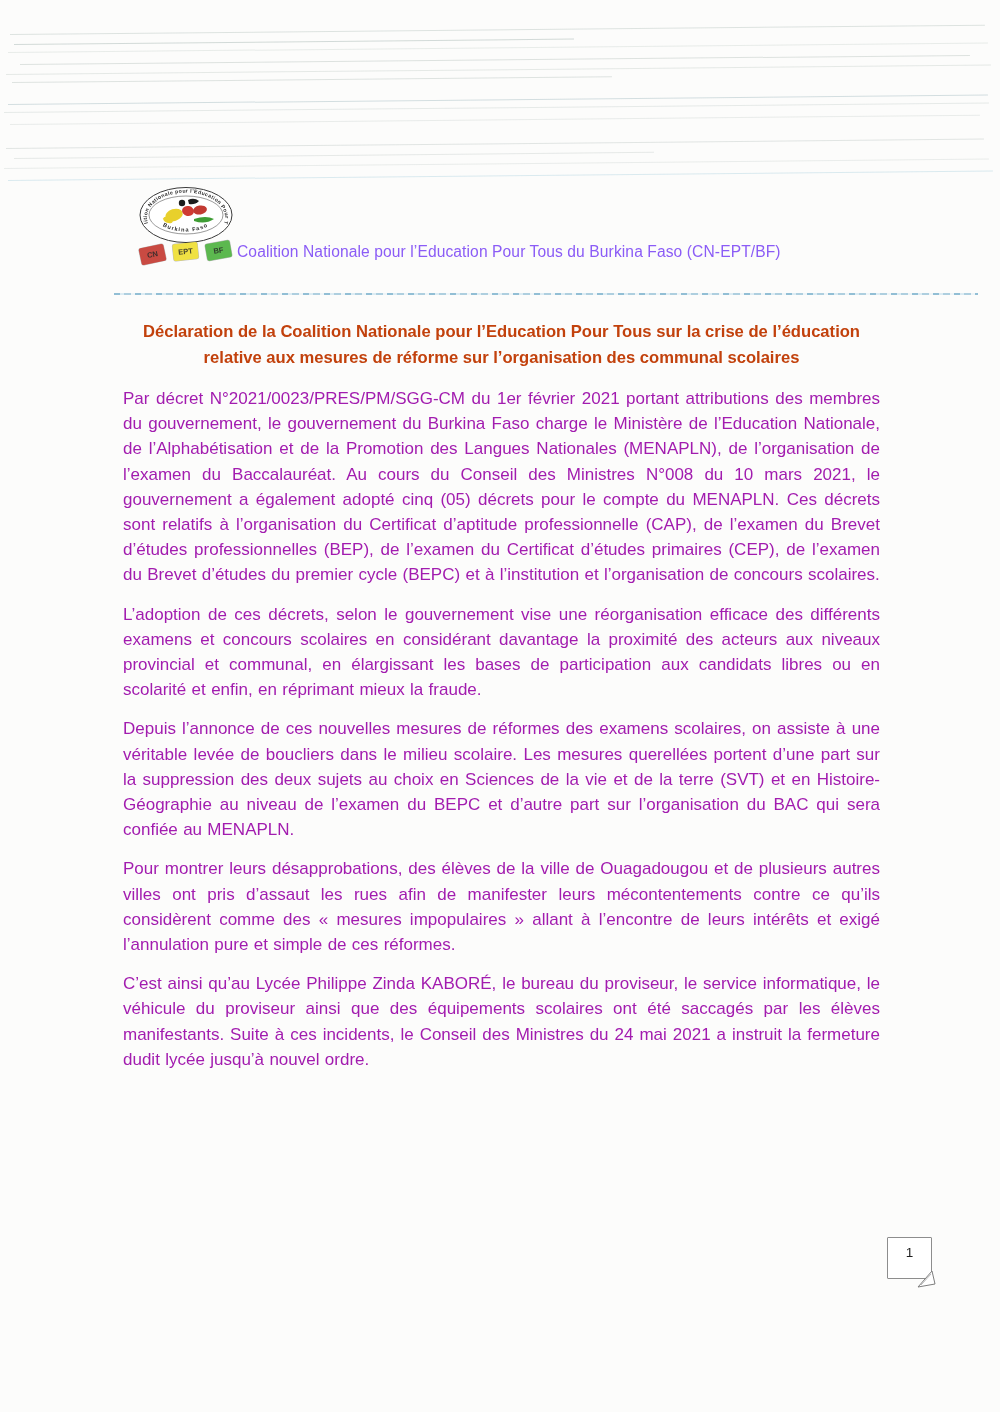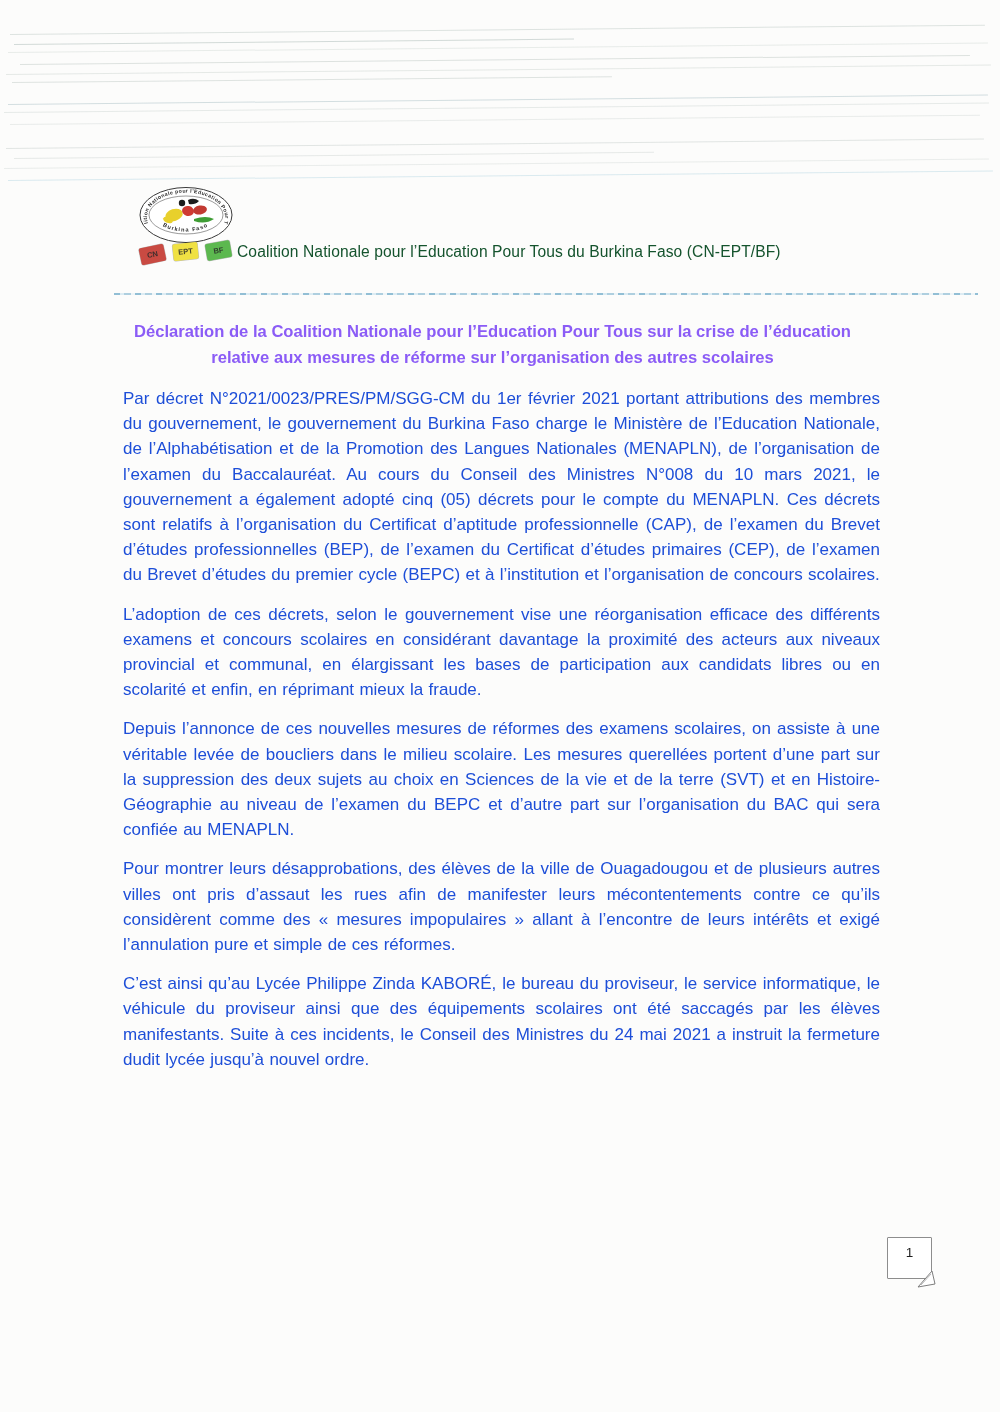--- a/index.html
+++ b/index.html
@@ -19,39 +19,39 @@
     position:absolute;width:25px;height:17px;border-radius:2px;
     display:flex;align-items:center;justify-content:center;
     font-size:7.5px;font-weight:bold;color:rgba(40,40,40,.85);
     box-shadow:0 0 0 .5px rgba(0,0,0,.25);
   }
   .badge.b0{left:0;top:4px;transform:rotate(-12deg);}
   .badge.b1{left:33px;top:1px;transform:rotate(-6deg);}
   .badge.b2{left:66px;top:0;transform:rotate(-10deg);}
   .org-name{
     position:absolute;left:237px;top:243px;width:720px;
-    font-size:15.6px;letter-spacing:.1px;color:#14532d;white-space:nowrap;
+    font-size:15.6px;letter-spacing:.1px;color:#8b5cf6;white-space:nowrap;
   }
   .divider{
     position:absolute;left:114px;top:293px;width:864px;height:2px;
     background:repeating-linear-gradient(90deg,
       rgba(110,170,200,.75) 0 6px,
       rgba(160,205,228,.35) 6px 10px,
       rgba(110,170,200,.55) 10px 17px,
       rgba(190,220,236,.22) 17px 21px);
   }
 
   
   .doc-title{
-    position:absolute;left:114px;top:319px;width:757px;
-    text-align:center;font-weight:bold;font-size:16.6px;line-height:26px;color:#8b5cf6;
+    position:absolute;left:123px;top:319px;width:757px;
+    text-align:center;font-weight:bold;font-size:16.6px;line-height:26px;color:#c2410c;
   }
   .body-text{
     position:absolute;left:123px;top:386px;width:757px;
-    font-size:17px;line-height:25.2px;text-align:justify;color:#1d4ed8;word-spacing:.6px;
+    font-size:17px;line-height:25.2px;text-align:justify;color:#a21caf;word-spacing:.6px;
   }
   .body-text p{margin:0 0 14px 0;}
 
   
   .page-badge{
     position:absolute;left:887px;top:1237px;width:43px;height:40px;
     border:1.5px solid #8d8d8d;border-radius:1px;background:#fff;
   }
   .page-badge .num{display:block;text-align:center;margin-top:7px;font-size:13.5px;color:#1f1f1f;}
   .fold{position:absolute;right:-9px;bottom:-11px;}
@@ -108,21 +108,21 @@
       <span class="badge b2" style="background: rgb(92, 184, 79);">BF</span>
     </div>
   </div>
 
   <div class="org-name">Coalition Nationale pour l’Education Pour Tous du Burkina Faso (CN-EPT/BF)</div>
 
   <div class="divider"></div>
 
   <div class="doc-title">
     <div>Déclaration de la Coalition Nationale pour l’Education Pour Tous sur la crise de l’éducation</div>
-    <div>relative aux mesures de réforme sur l’organisation des autres scolaires</div>
+    <div>relative aux mesures de réforme sur l’organisation des communal scolaires</div>
   </div>
 
   <div class="body-text">
     <p>Par décret N°2021/0023/PRES/PM/SGG-CM du 1er février 2021 portant attributions des membres du gouvernement, le gouvernement du Burkina Faso charge le Ministère de l’Education Nationale, de l’Alphabétisation et de la Promotion des Langues Nationales (MENAPLN), de l’organisation de l’examen du Baccalauréat.  Au cours du Conseil des Ministres N°008 du 10 mars 2021, le gouvernement a également adopté cinq (05) décrets pour le compte du MENAPLN. Ces décrets sont relatifs à l’organisation du Certificat d’aptitude professionnelle (CAP), de l’examen du Brevet d’études professionnelles (BEP), de l’examen du Certificat d’études primaires (CEP), de l’examen du Brevet d’études du premier cycle (BEPC) et à l’institution et l’organisation de concours scolaires.</p>
     <p>L’adoption de ces décrets, selon le gouvernement vise une réorganisation efficace des différents examens et concours scolaires en considérant davantage la proximité des acteurs aux niveaux provincial et communal, en élargissant les bases de participation aux candidats libres ou en scolarité et enfin, en réprimant mieux la fraude.</p>
     <p>Depuis l’annonce de ces nouvelles mesures de réformes des examens scolaires, on assiste à une véritable levée de boucliers dans le milieu scolaire. Les mesures querellées portent d’une part sur la suppression des deux sujets au choix en Sciences de la vie et de la terre (SVT) et en Histoire-Géographie au niveau de l’examen du BEPC et d’autre part sur l’organisation du BAC qui sera confiée au MENAPLN.</p>
     <p>Pour montrer leurs désapprobations, des élèves de la ville de Ouagadougou et de plusieurs autres villes ont pris d’assaut les rues afin de manifester leurs mécontentements contre ce qu’ils considèrent comme des « mesures impopulaires » allant à l’encontre de leurs intérêts et exigé l’annulation pure et simple de ces réformes.</p>
     <p>C’est ainsi qu’au Lycée Philippe Zinda KABORÉ, le bureau du proviseur, le service informatique, le véhicule du proviseur ainsi que des équipements scolaires ont été saccagés par les élèves manifestants. Suite à ces incidents, le Conseil des Ministres du 24 mai 2021 a instruit la fermeture dudit lycée jusqu’à nouvel ordre.</p>
   </div>
 

